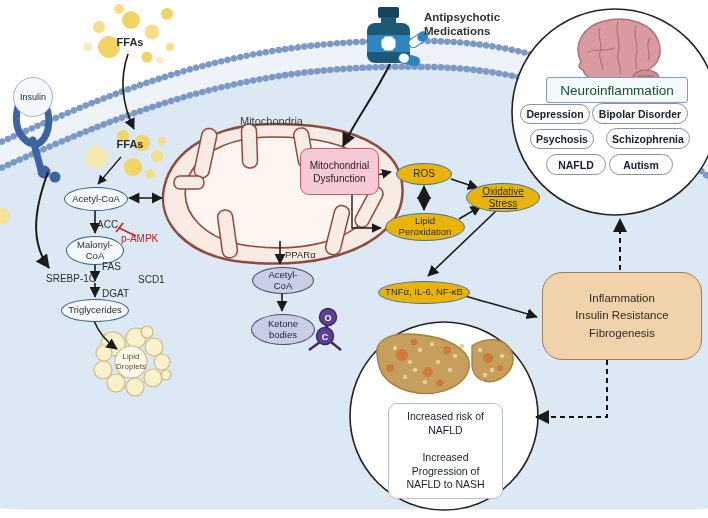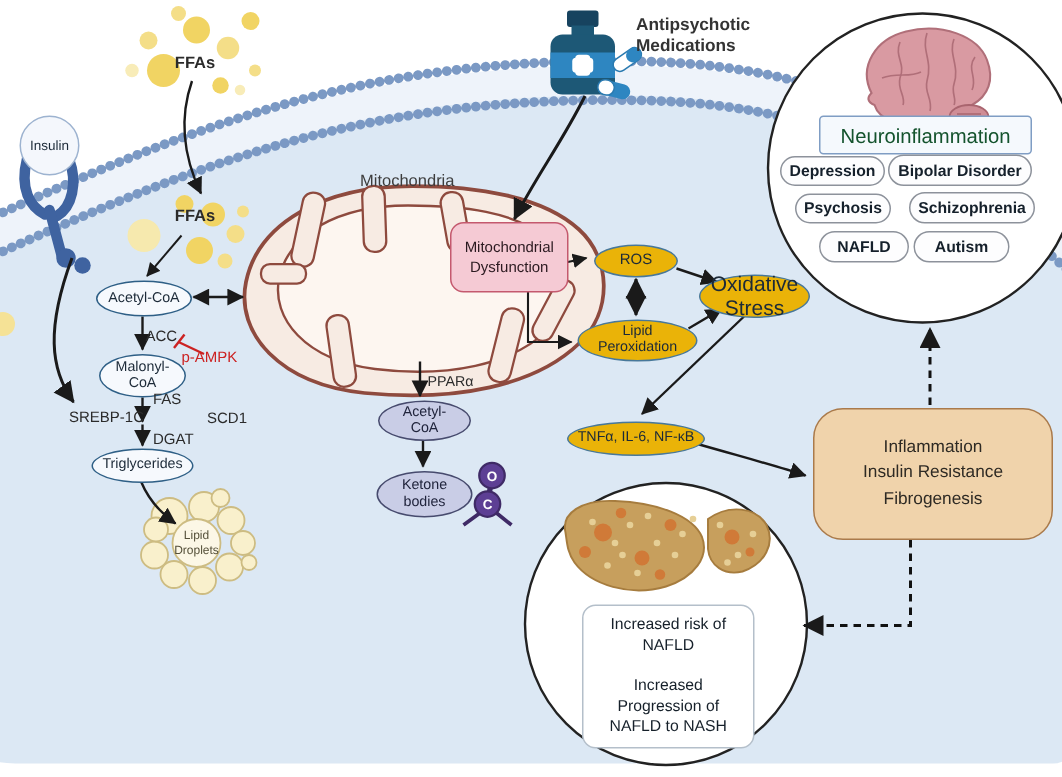--- a/index.html
+++ b/index.html
@@ -233,21 +233,21 @@
 CoA</div>
 <div class="ell node-lav" style="left:251px;top:314px;width:62px;height:29px;font-size:9.5px;">Ketone
 bodies</div>
 
 <div class="lbl" style="left:424px;top:10px;font-size:11.5px;font-weight:600;color:#333;line-height:1.25;">Antipsychotic
 Medications</div>
 
 <div class="ell node-stress" style="left:396px;top:163px;width:54px;height:20px;font-size:10px;">ROS</div>
 <div class="ell node-stress" style="left:385px;top:213px;width:78px;height:26px;font-size:9.5px;">Lipid
 Peroxidation</div>
-<div class="ell node-stress" style="left:466px;top:183px;width:72px;height:27px;font-size:14px;">Oxidative
+<div class="ell node-stress" style="left:466px;top:183px;width:72px;height:27px;font-size:10px;text-decoration:underline;">Oxidative
 Stress</div>
 <div class="ell node-stress" style="left:378px;top:281px;width:90px;height:21px;font-size:9.5px;">TNFα, IL-6, NF-κB</div>
 
 <div class="box" style="left:542px;top:272px;width:158px;height:86px;background:#f0d3ab;border:1.6px solid #aa7a4b;border-radius:20px;font-size:11.5px;line-height:1.5;color:#2e2a24;">Inflammation
 Insulin Resistance
 Fibrogenesis</div>
 
 <div class="box" style="left:546px;top:77px;width:140px;height:24px;background:#f5f9fd;border:1.5px solid #7f9dc4;border-radius:3px;font-size:13.5px;color:#14532d;">Neuroinflammation</div>
 <div class="pill" style="left:520px;top:104px;width:68px;height:18px;">Depression</div>
 <div class="pill" style="left:592px;top:103px;width:94px;height:19px;">Bipolar Disorder</div>

